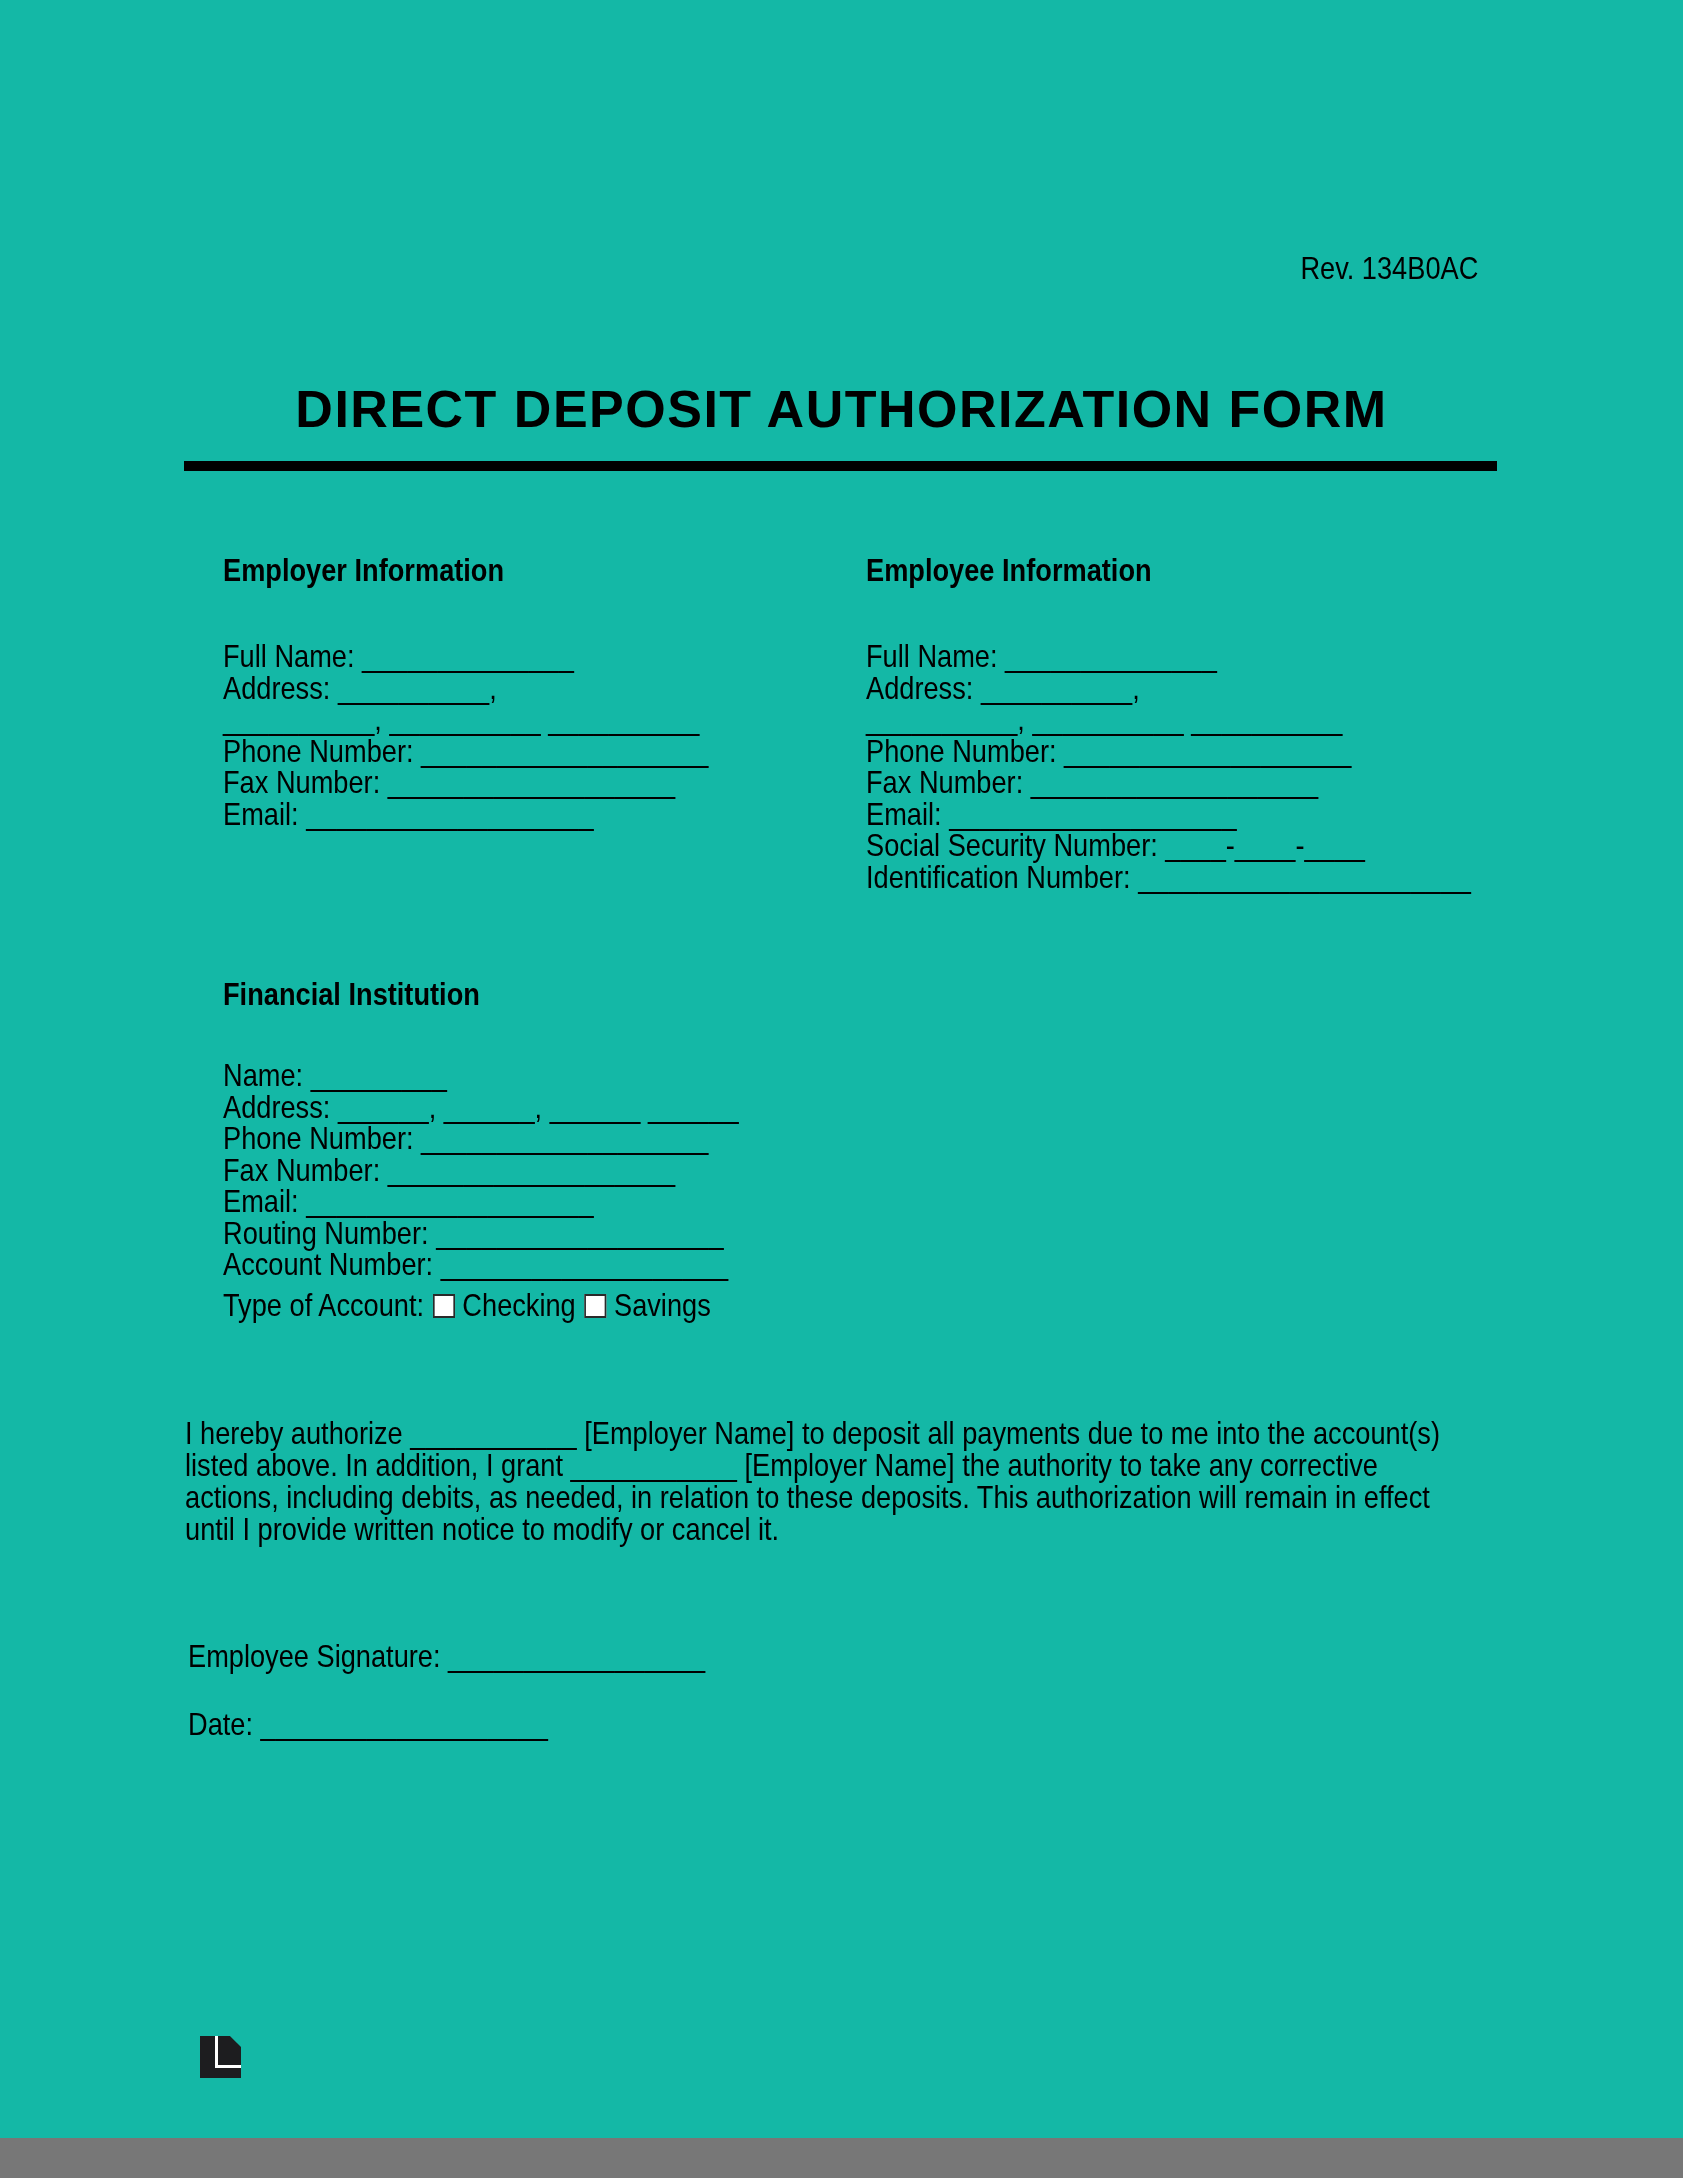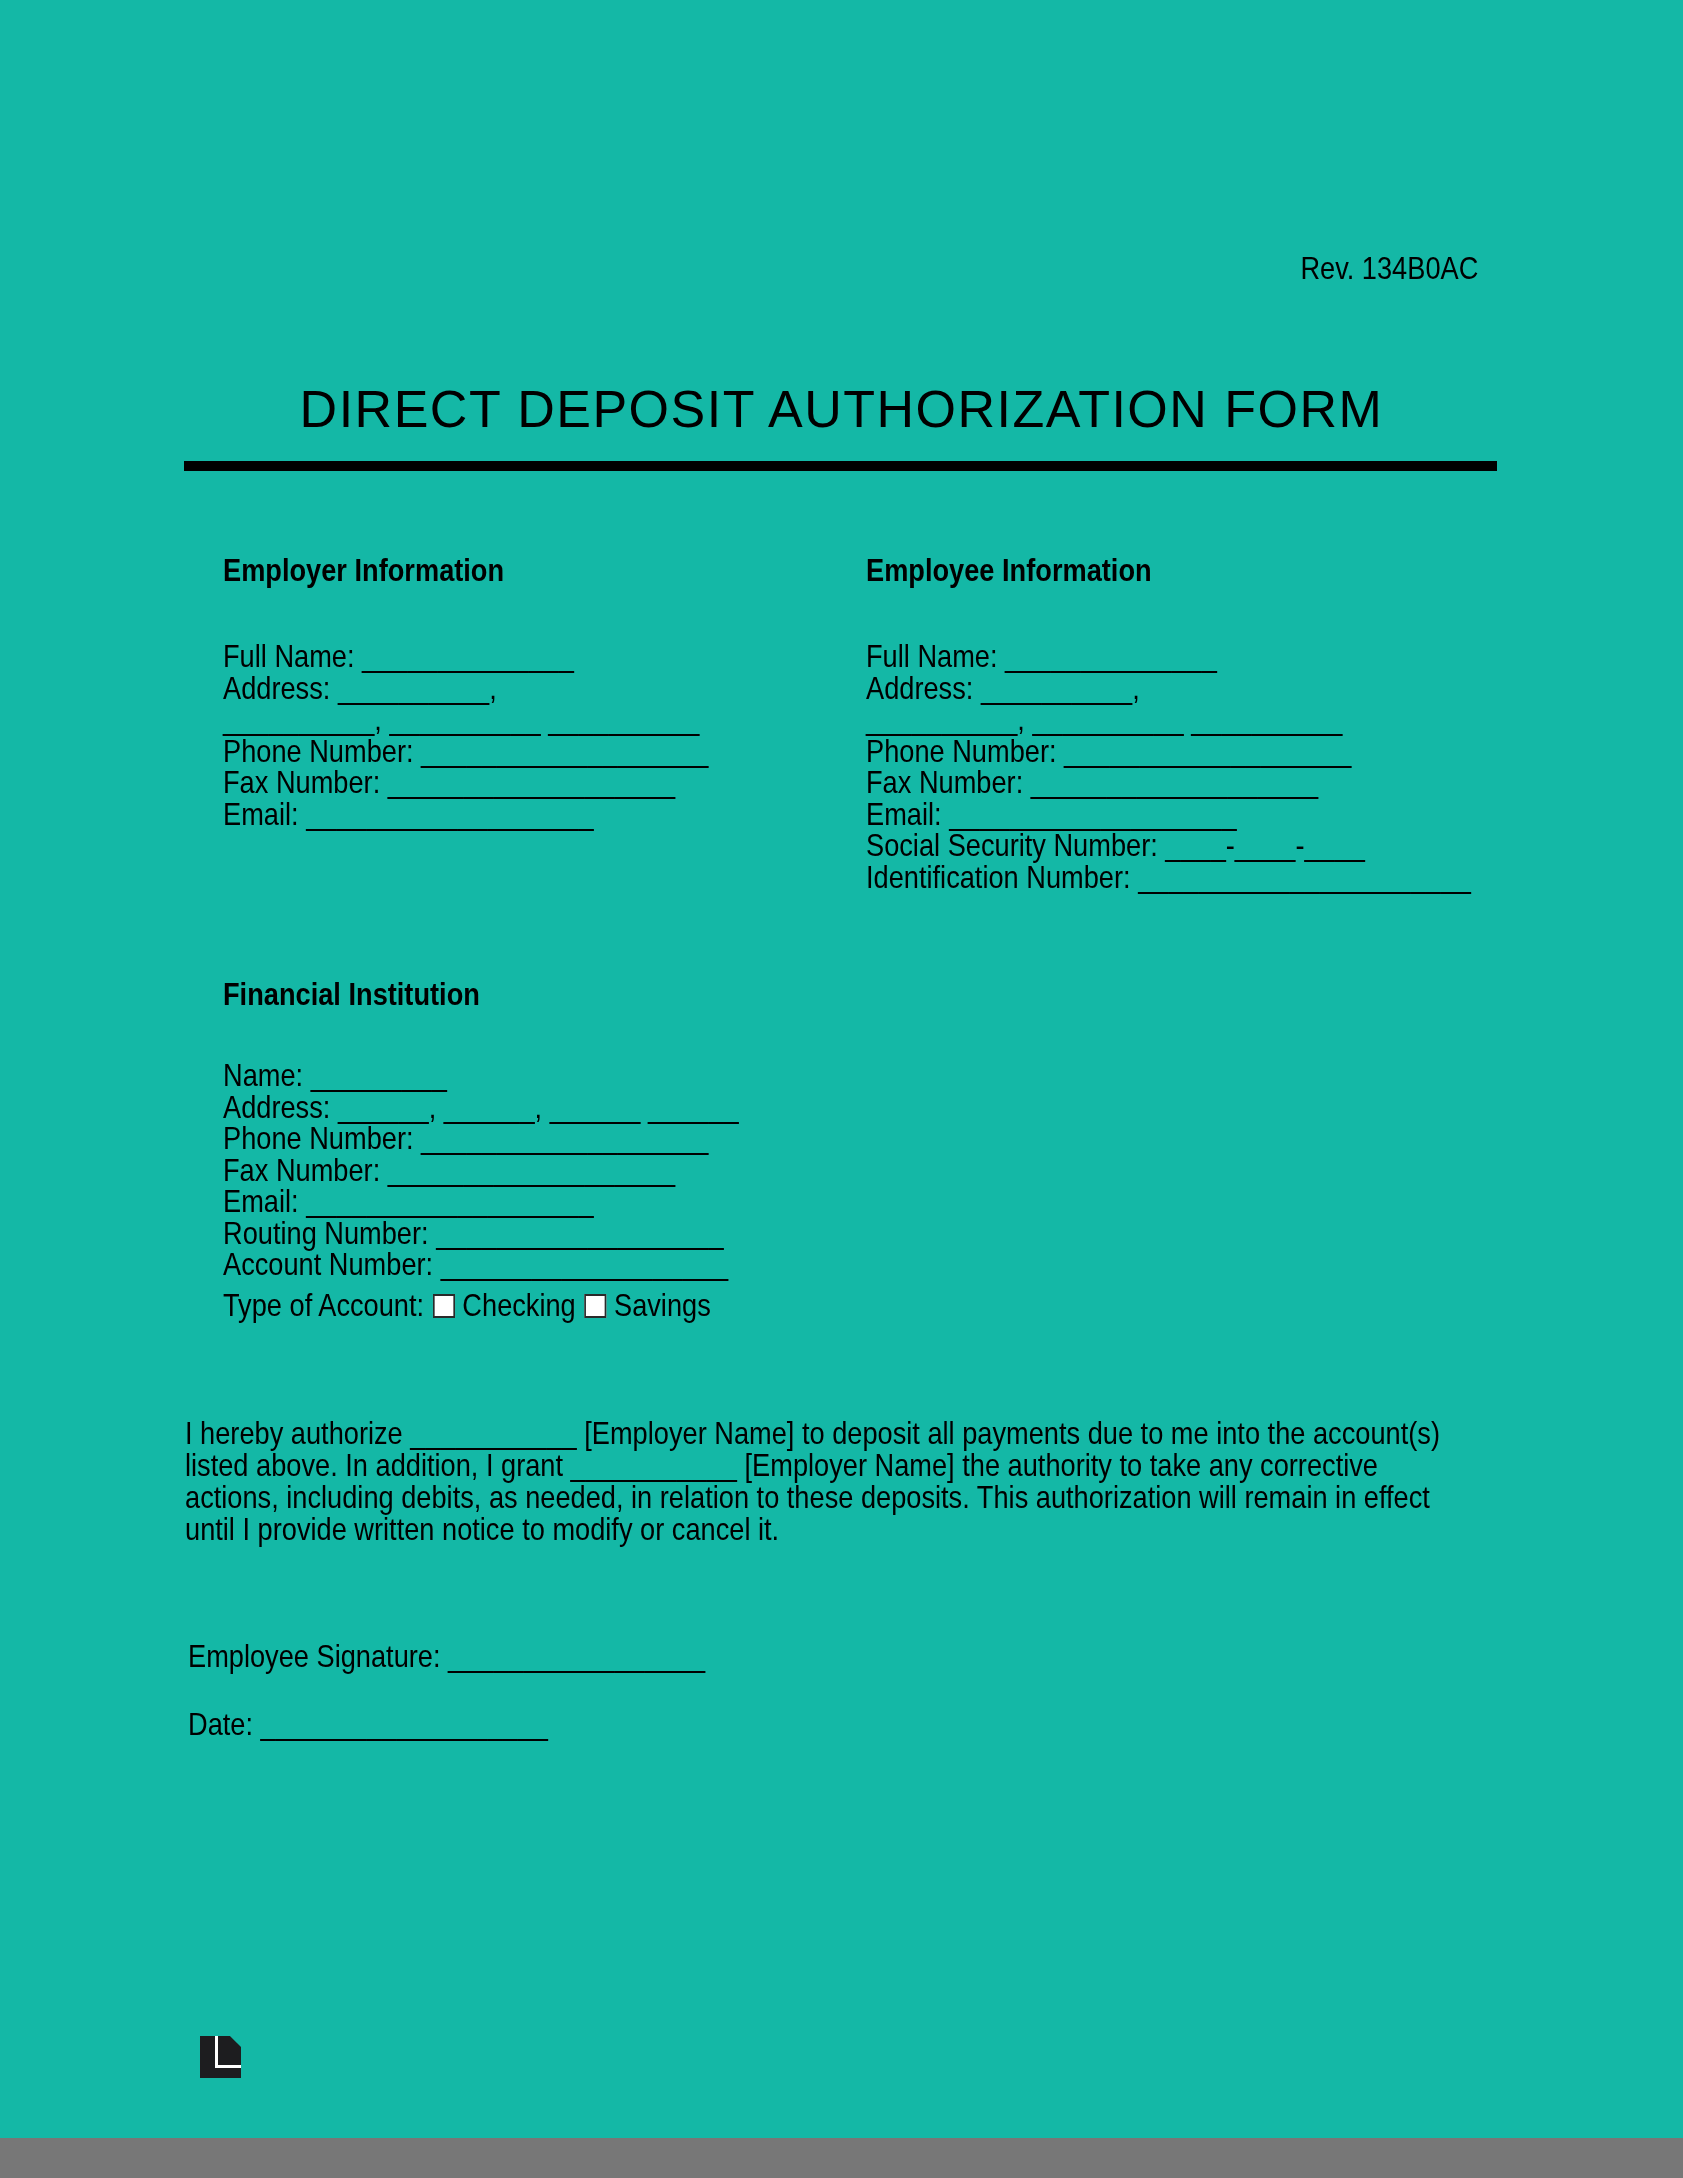--- a/index.html
+++ b/index.html
@@ -15,21 +15,21 @@
   
   .cx{transform:scaleX(0.85);transform-origin:0 0;}
   .cx-r{transform-origin:100% 0;}
   .rev{
     top:252px;right:205px;
     font-size:32px;line-height:32px;white-space:nowrap;
   }
   .title{
     left:0;right:0;top:380px;margin:0;
     text-align:center;
-    font-size:52px;font-weight:normal;letter-spacing:1.5px;
+    font-size:52px;font-weight:bold;letter-spacing:1.5px;
     line-height:59px;white-space:nowrap;
   }
   .rule{
     left:184px;top:461px;width:1313px;height:10px;
     background:#000;
   }
   .heading{
     font-size:32px;font-weight:bold;line-height:32px;white-space:nowrap;
   }
   .lines{

